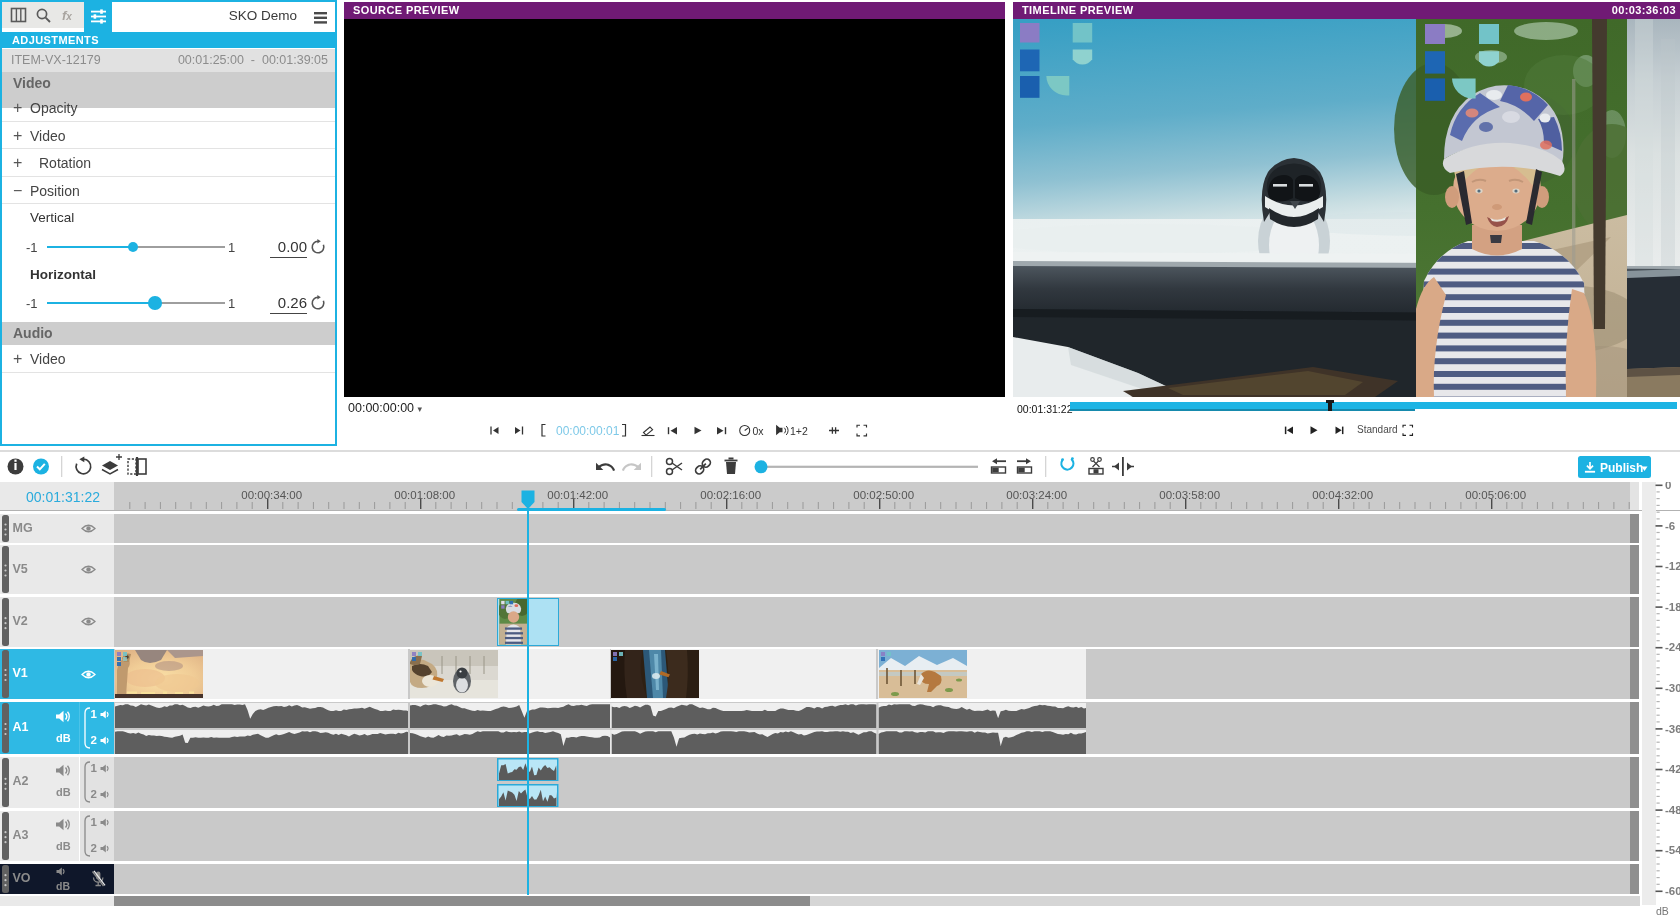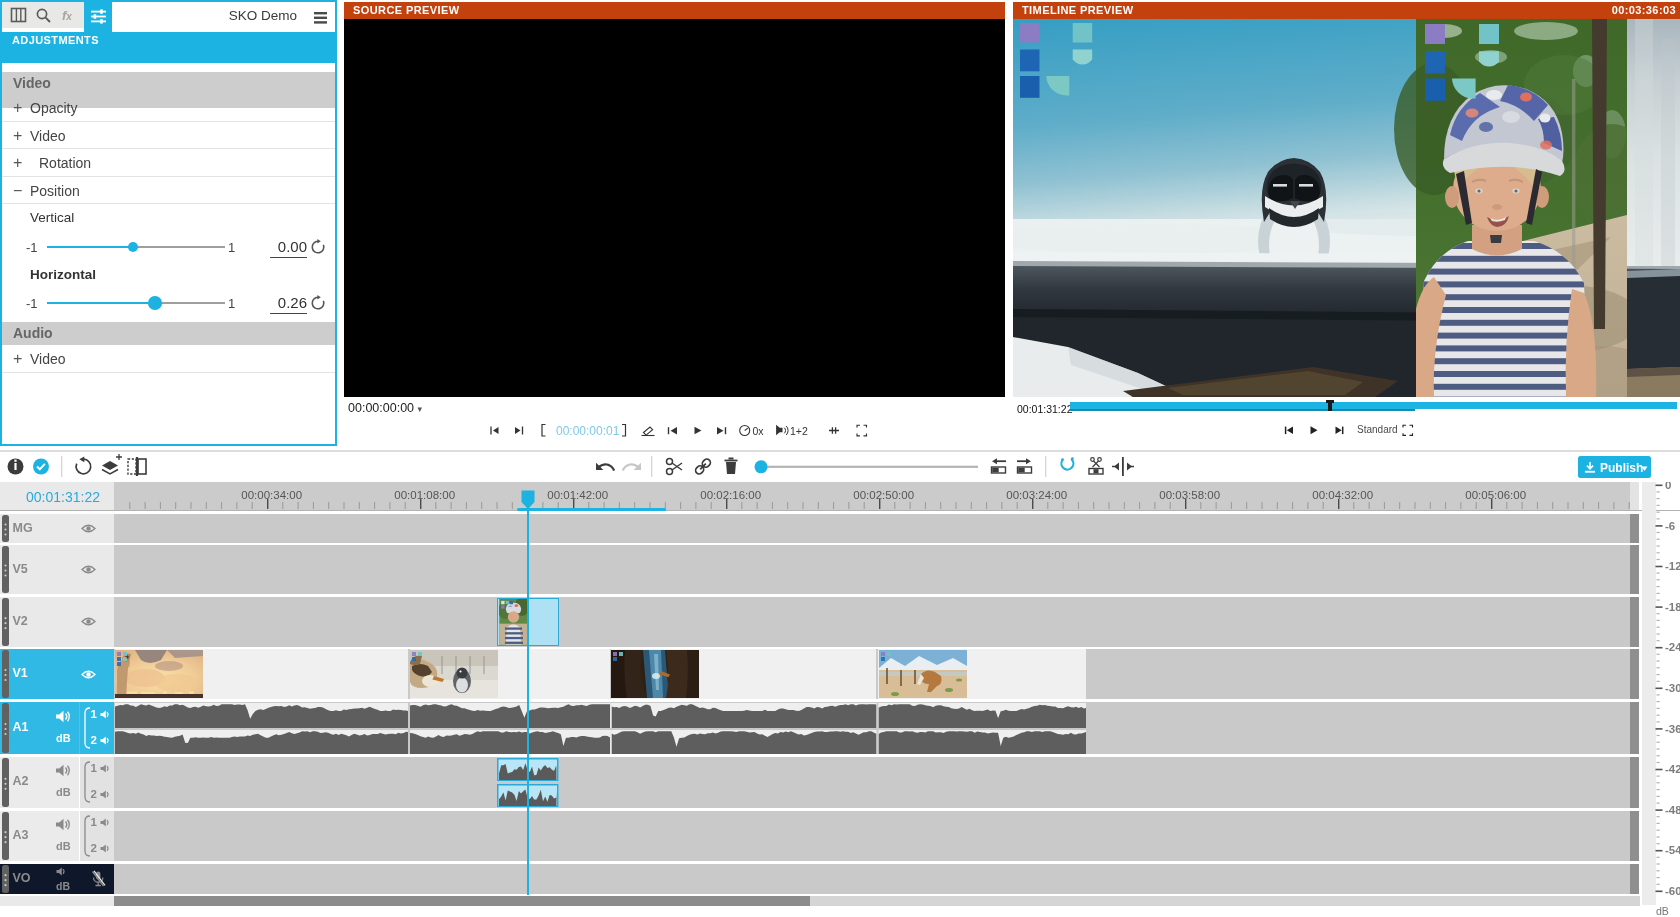--- a/index.html
+++ b/index.html
@@ -1,17 +1,17 @@
 <!DOCTYPE html>
 <html><head><meta charset="utf-8"><style>
 html,body{margin:0;padding:0;}
 body{font-family:"Liberation Sans",sans-serif;width:1680px;height:917px;overflow:hidden;background:#fff;}
 #root{position:relative;width:1680px;height:917px;background:#fff;}
 .abs{position:absolute;}
-.hdr{background:#c2410c;color:#fff;font-size:11px;font-weight:bold;letter-spacing:.4px;}
+.hdr{background:#701a75;color:#fff;font-size:11px;font-weight:bold;letter-spacing:.4px;}
 svg{display:block;}
 </style></head>
 <body>
 <div id="root">
 <div class="abs" style="left:0;top:0;width:337px;height:446px;background:#fff;border:2px solid #1cb2e2;box-sizing:border-box;">
       <div class="abs" style="left:0;top:0;width:333px;height:28px;background:#fff;">
         <div class="abs" style="left:0;top:0;width:82px;height:26px;background:#e8e8e6;"></div>
         <div class="abs" style="left:82px;top:0;width:28px;height:30px;background:#1cb2e2;"></div>
         <svg class="abs" style="left:8px;top:5px;" width="17" height="17" viewBox="0 0 17 17">
       <rect x="1.5" y="1.5" width="14" height="13" fill="none" stroke="#5a5a5a" stroke-width="1.6"></rect>
@@ -31,21 +31,25 @@
       <rect x="3.6" y="6.3" width="2.6" height="4.4" fill="#fff"></rect>
       <rect x="10.2" y="11.2" width="2.6" height="4.4" fill="#fff"></rect>
     </svg>
         <div class="abs" style="left:180px;top:6px;width:115px;text-align:right;font-size:13.5px;color:#3a3a3a;">SKO Demo</div>
         <svg class="abs" style="left:312px;top:10px;" width="14" height="12" viewBox="0 0 14 12">
       <rect x="0" y="0" width="13" height="2.4" fill="#4a4a4a"></rect>
           <rect x="0" y="4.6" width="13" height="2.4" fill="#4a4a4a"></rect>
           <rect x="0" y="9.2" width="13" height="2.4" fill="#4a4a4a"></rect>
     </svg>
       </div>
-      <div class="abs hdr" style="left:0;top:30px;width:333px;height:31px;background:#1cb2e2;line-height:17px;padding-left:10px;box-sizing:border-box;">ADJUSTMENTS</div>
+      <div class="abs hdr" style="left:0;top:30px;width:333px;height:16px;background:#1cb2e2;line-height:17px;padding-left:10px;box-sizing:border-box;">ADJUSTMENTS</div>
+      <div class="abs" style="left:0;top:47px;width:333px;height:23px;background:#e1e1e1;font-size:12.5px;color:#8c8c8c;line-height:23px;">
+        <span style="position:absolute;left:9px;">ITEM-VX-12179</span>
+        <span style="position:absolute;right:7px;">00:01:25:00&nbsp;&nbsp;-&nbsp;&nbsp;00:01:39:05</span>
+      </div>
       <div class="abs" style="left:0;top:70px;width:333px;height:36px;background:#cdcdcd;font-size:14px;font-weight:bold;color:#666;line-height:23px;padding-left:11px;box-sizing:border-box;">Video</div>
       <div class="abs" style="left:0;top:92px;width:333px;height:27.6px;border-bottom:1px solid #e3e3e3;box-sizing:border-box;">
         <span style="position:absolute;left:11px;top:5px;font-size:16px;color:#555;">+</span>
         <span style="position:absolute;left:28px;top:6px;font-size:14px;color:#444;">Opacity</span>
       </div>
       <div class="abs" style="left:0;top:119.6px;width:333px;height:27.6px;border-bottom:1px solid #e3e3e3;box-sizing:border-box;">
         <span style="position:absolute;left:11px;top:5px;font-size:16px;color:#555;">+</span>
         <span style="position:absolute;left:28px;top:6px;font-size:14px;color:#444;">Video</span>
       </div>
       <div class="abs" style="left:0;top:147.2px;width:333px;height:27.6px;border-bottom:1px solid #e3e3e3;box-sizing:border-box;">

